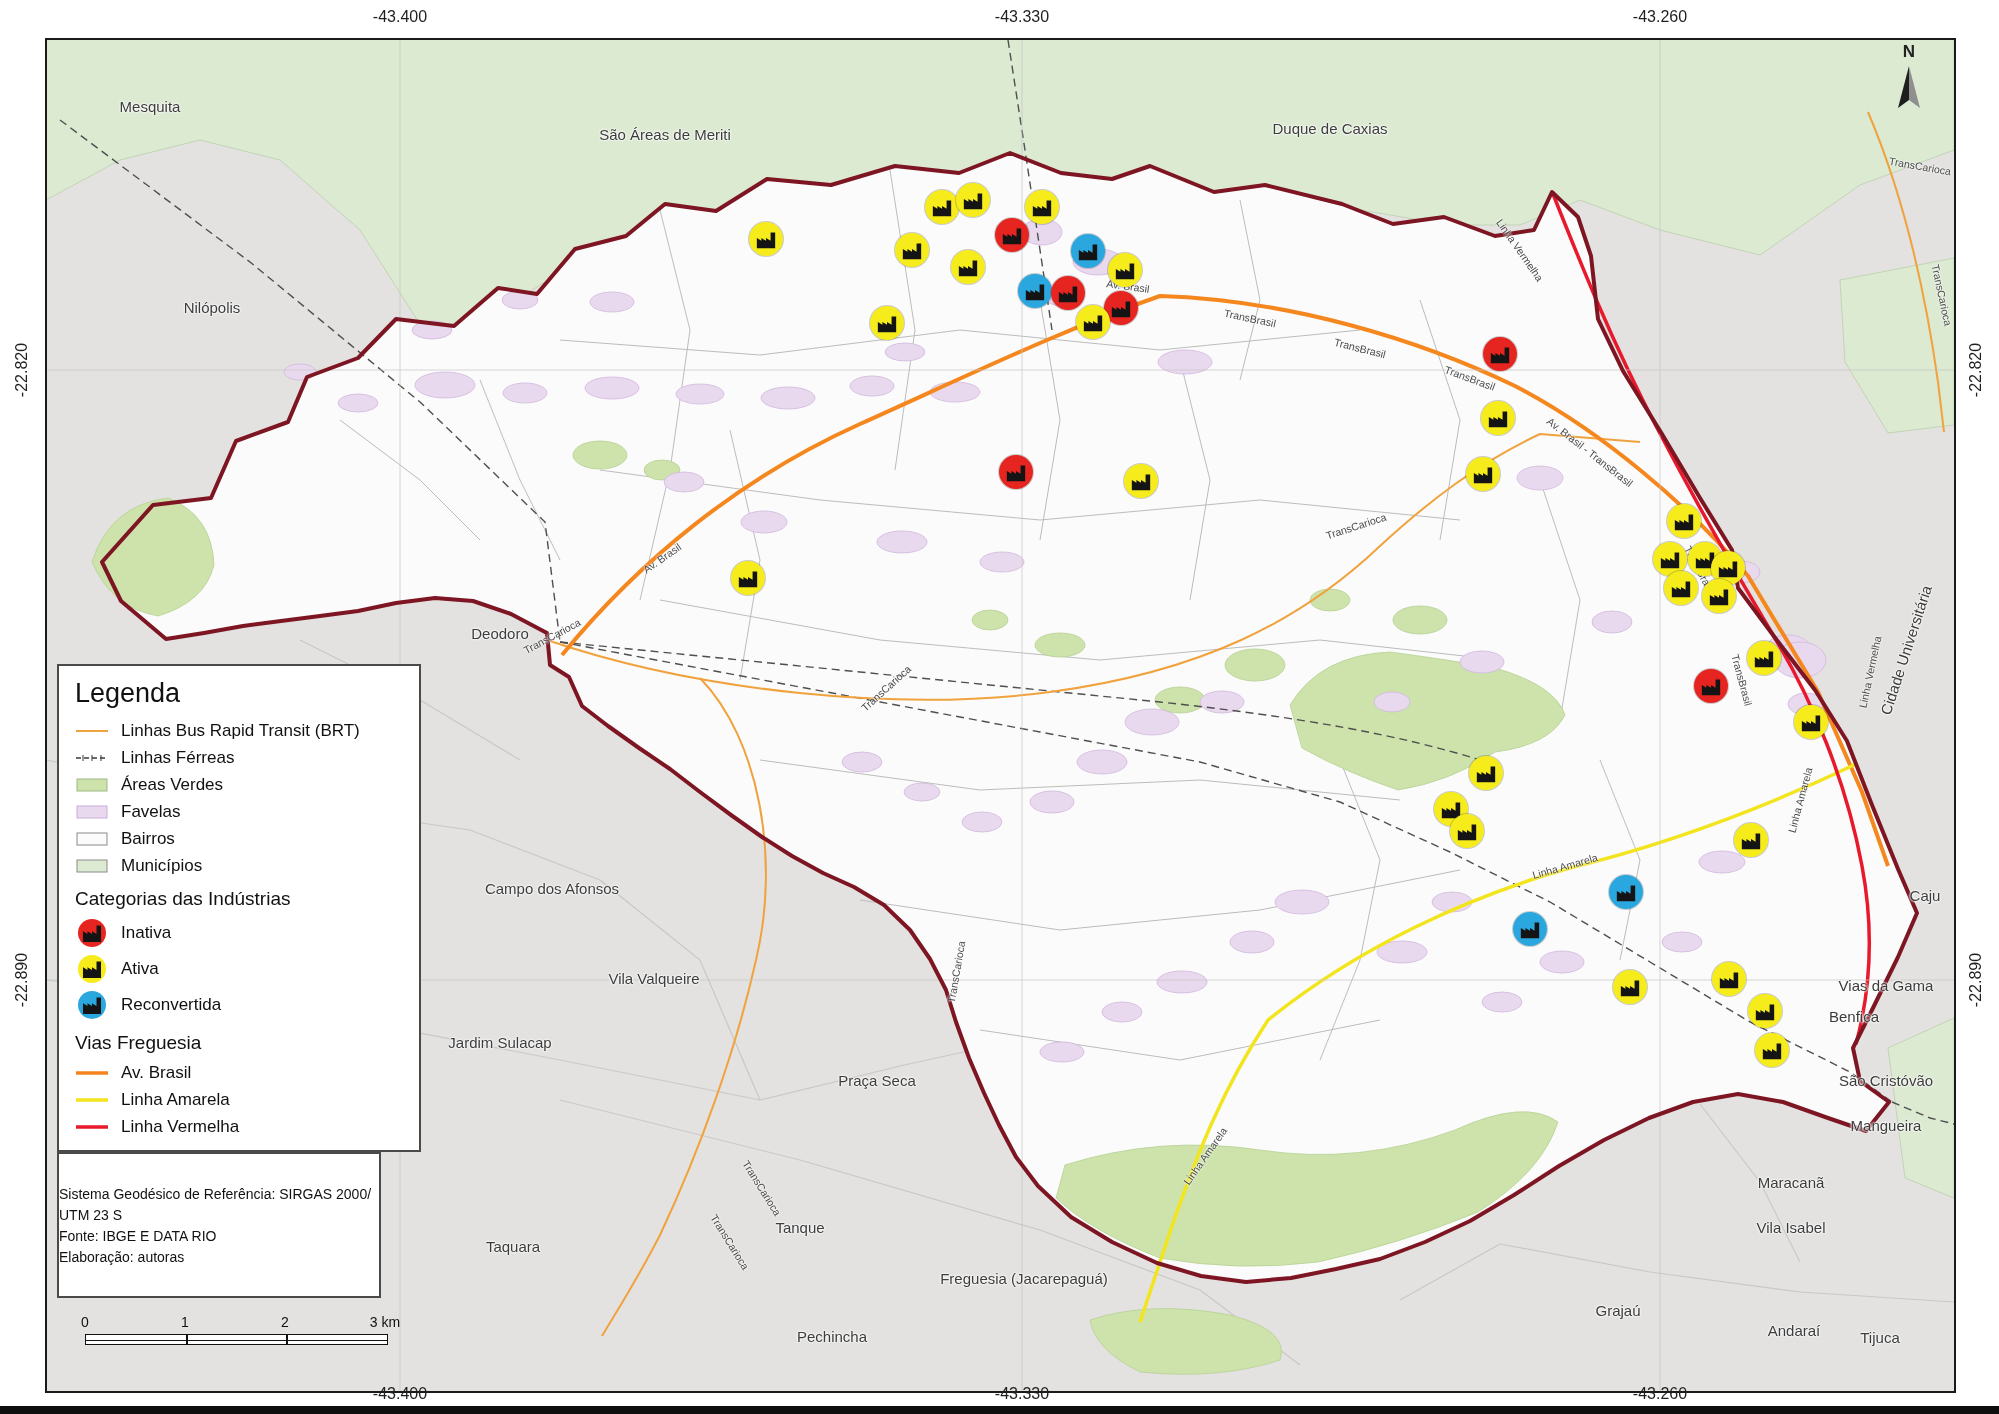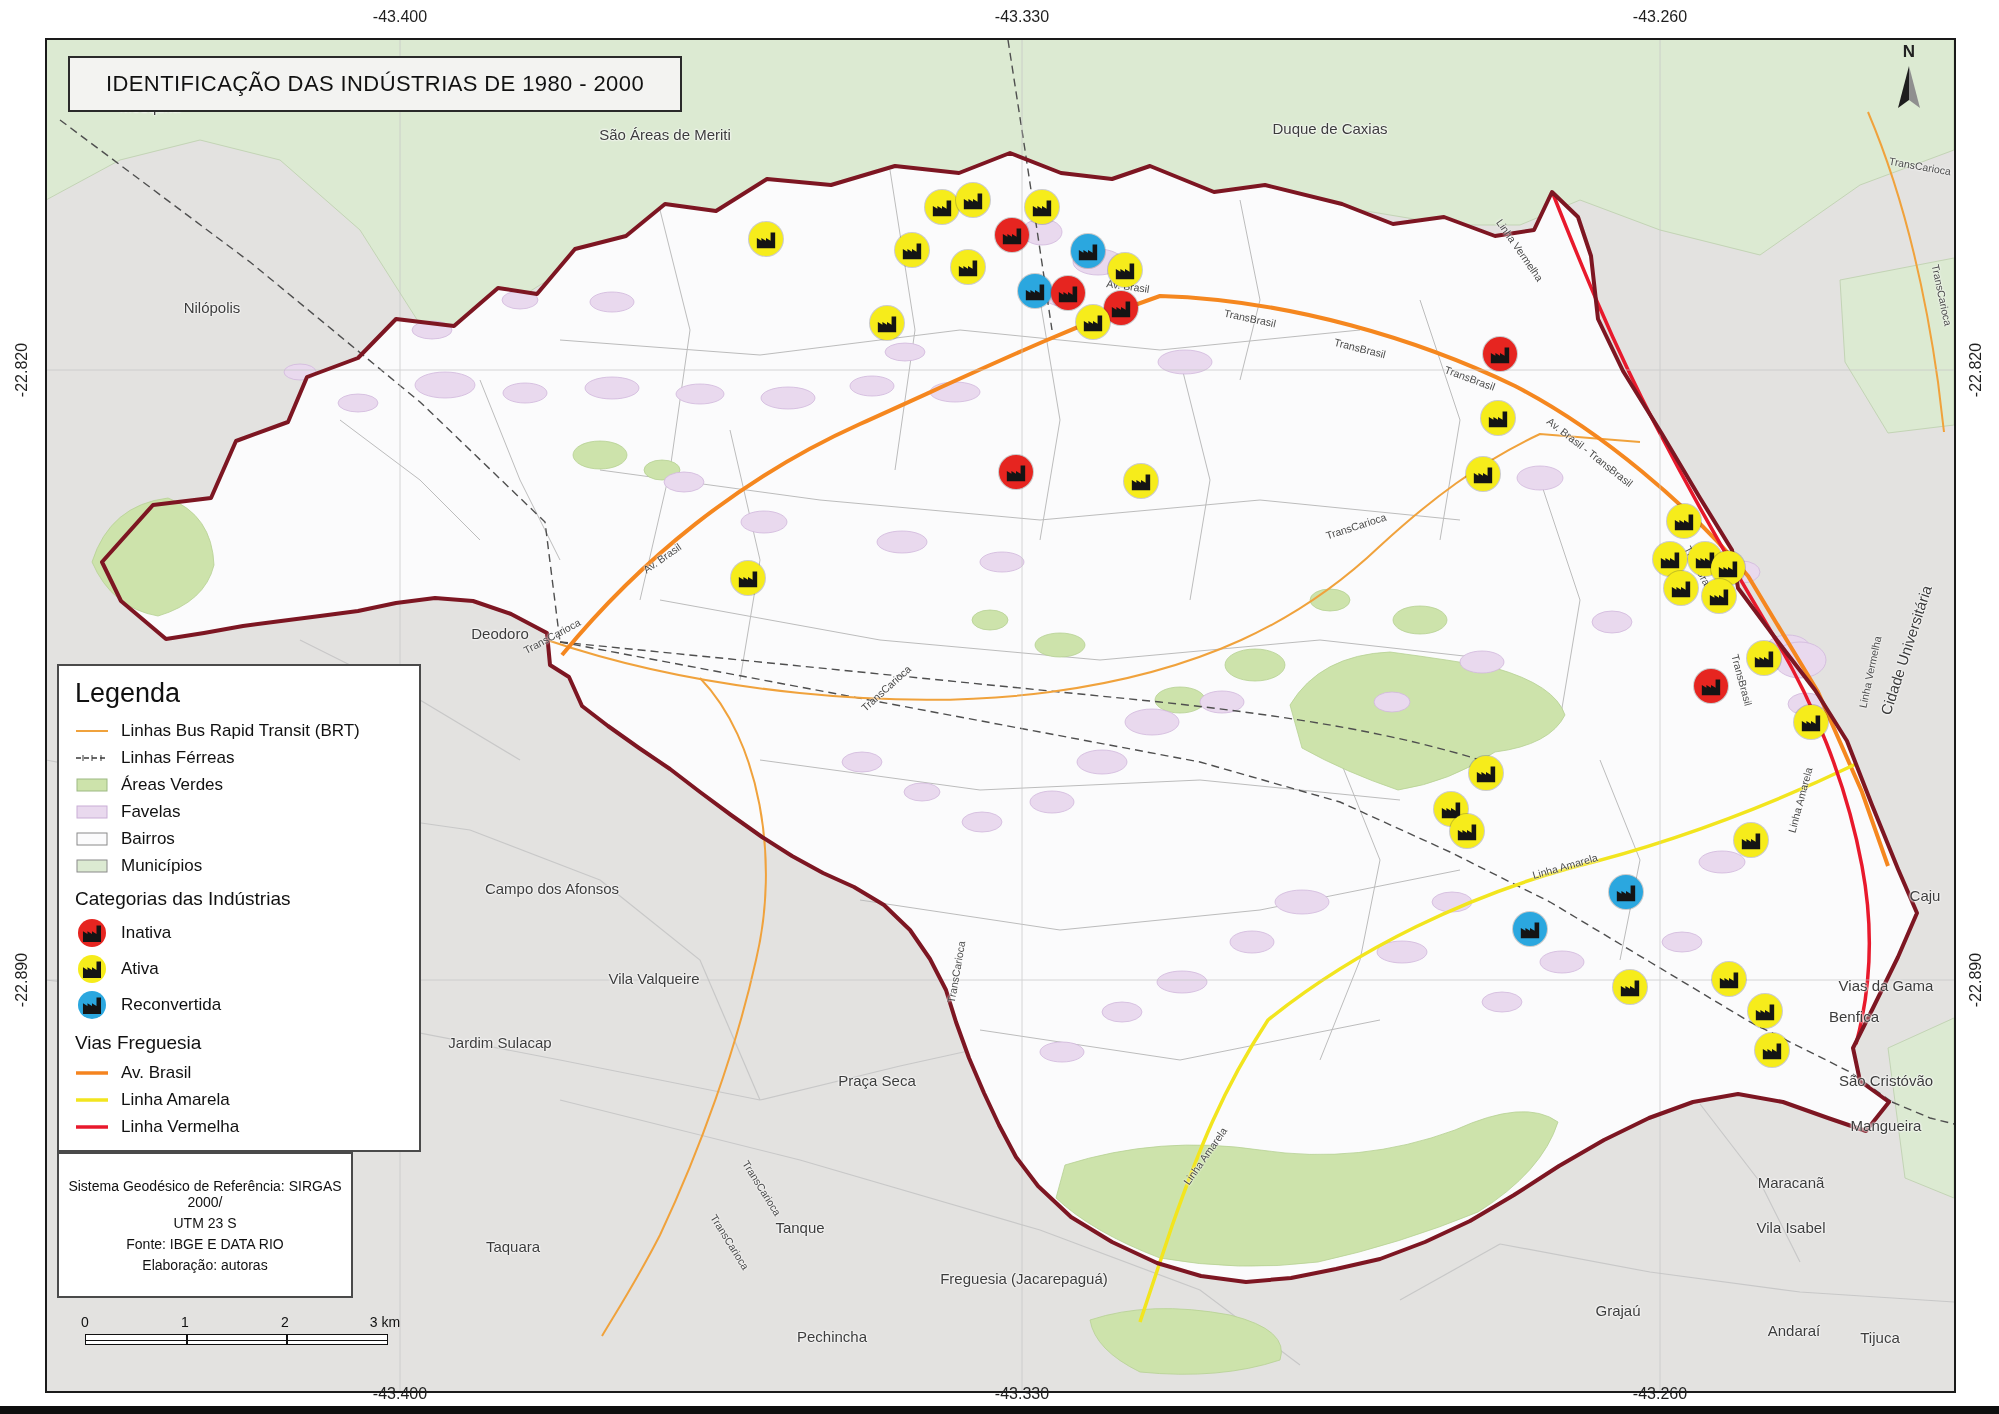--- a/index.html
+++ b/index.html
@@ -29,22 +29,22 @@
   .legend-box{position:absolute;left:57px;top:664px;width:364px;background:#ffffff;border:2px solid #4a4a4a;
         padding:10px 14px;box-sizing:border-box;}
   .lg-title{font-size:27px;color:#111;margin:2px 0 8px 2px;}
   .lg-row{display:flex;align-items:center;gap:10px;height:27px;}
   .lg-row.cat{height:36px;}
   .lg-sym{width:38px;display:flex;justify-content:center;align-items:center;flex:0 0 38px;}
   .lg-label{font-size:17px;color:#111;white-space:nowrap;}
   .lg-sub{font-size:19px;color:#111;margin:9px 0 5px 2px;}
 
   
-  .info-box{position:absolute;left:57px;top:1152px;width:296px;height:146px;background:#ffffff;border:2px solid #4a4a4a;
-        box-sizing:border-box;display:flex;flex-direction:column;justify-content:center;text-align:center;gap:5px;
+  .info-box{position:absolute;left:57px;top:1152px;width:324px;height:146px;background:#ffffff;border:2px solid #4a4a4a;
+        box-sizing:border-box;display:flex;flex-direction:column;justify-content:center;text-align:left;gap:5px;
         font-size:14px;color:#111;}
 
   
   .scalebar{position:absolute;left:85px;top:1314px;width:330px;}
   .sb-labels{position:relative;height:20px;font-size:14px;color:#111;}
   .sb-labels span{position:absolute;transform:translateX(-50%);white-space:nowrap;}
   .sb-bar{position:relative;width:301px;height:9px;border:1.5px solid #111;background:#fff;box-sizing:content-box;}
   .sb-div{position:absolute;top:0;bottom:0;width:1.5px;background:#111;}
   .sb-mid{position:absolute;left:0;right:0;top:50%;height:1px;background:#111;}
 
@@ -463,21 +463,20 @@
       <div class="ax" style="left: 1660px; top: 8px;">-43.260</div>
       <div class="ax" style="left: 400px; top: 1385px;">-43.400</div>
       <div class="ax" style="left: 1022px; top: 1385px;">-43.330</div>
       <div class="ax" style="left: 1660px; top: 1385px;">-43.260</div>
       <div class="ax rot" style="left: 22px; top: 370px;">-22.820</div>
       <div class="ax rot" style="left: 22px; top: 980px;">-22.890</div>
       <div class="ax rot" style="left: 1976px; top: 370px;">-22.820</div>
       <div class="ax rot" style="left: 1976px; top: 980px;">-22.890</div>
     </div>
 
-  <div class="title-box">IDENTIFICAÇÃO DAS INDÚSTRIAS DE 1980 - 2000</div>
 
   <div class="north">
     <div class="north-n">N</div>
     <svg width="46" height="56" viewBox="0 0 46 56">
       <polygon points="23,4 12,46 23,38" fill="#1e1e1e"></polygon>
       <polygon points="23,4 34,46 23,38" fill="#8f8f8f"></polygon>
     </svg>
   </div>
 
   <div class="legend-box">

